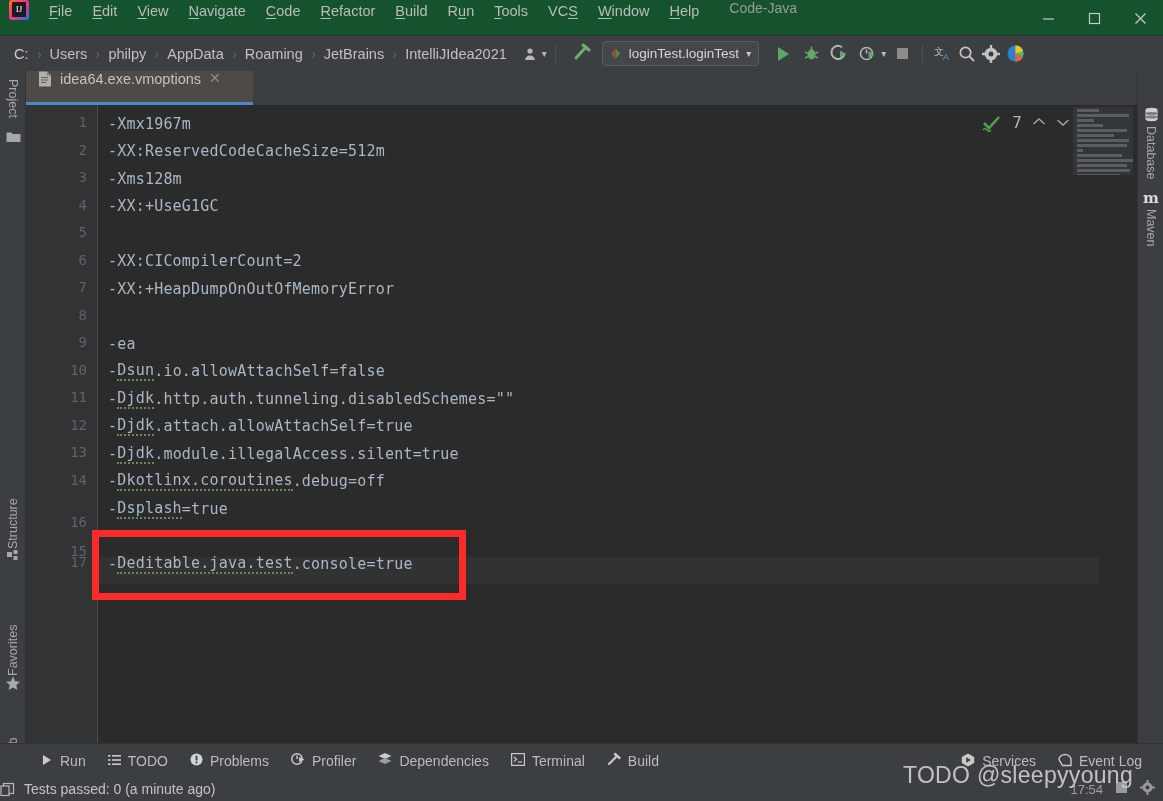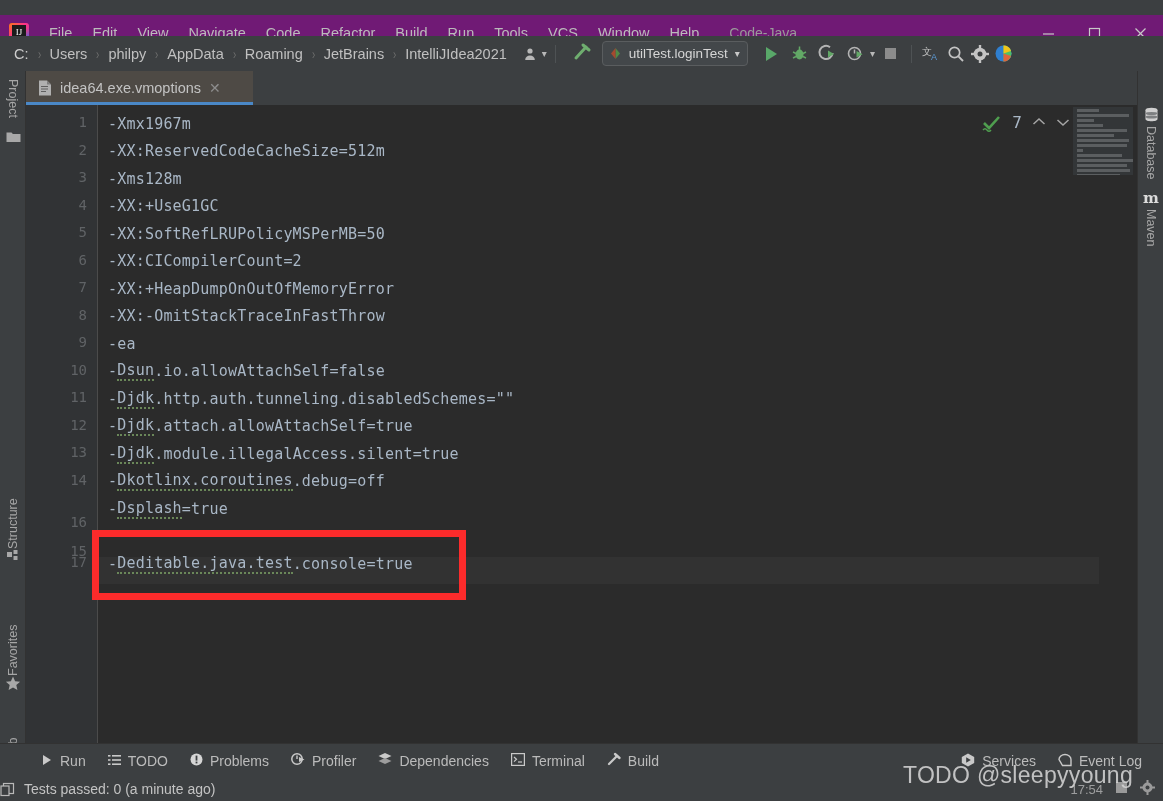--- a/index.html
+++ b/index.html
@@ -20,26 +20,25 @@
     width: 1163px;
     height: 801px;
     background: #3c3f41;
   }
 
   
   .titlebar {
     position: absolute;
     left: 0; top: 0;
     width: 1163px; height: 36px;
-    background: #701a75;
-    display: flex;
-    align-items: center;
+    background: #14532d;
+    display: flex;
+    align-items: flex-start;
     border-bottom: 1px solid #323232;
     box-sizing: border-box;
-    margin-top: 15px;
   }
   .ide-logo {
     width: 20px; height: 20px;
     margin-left: 9px; margin-right: 10px;
     border-radius: 3px;
     position: relative;
     background: linear-gradient(135deg,#f97a12 0%,#ff318c 42%,#e33a8d 60%,#087cfa 100%);
     flex: none;
   }
   .ide-logo::after {
@@ -192,21 +191,20 @@
     position: absolute;
     left: 26px; top: 71px;
     width: 1111px; height: 34px;
     background: #3c3f41;
   }
   .etab {
     position: absolute;
     left: 0; top: 0;
     height: 34px;
     display: flex;
-    align-items: center;
     gap: 8px;
     padding: 0 10px 0 12px;
     background: #4e4a45;
     box-sizing: border-box;
   }
   .etab .tablabel { font-size: 14.5px; color: #c3c3c3; white-space: nowrap; }
   .etab::after {
     content: "";
     position: absolute;
     left: 0; bottom: 0;
@@ -422,21 +420,21 @@
           <path d="M4 16 L14 5" stroke="#6fae6f" stroke-width="3" stroke-linecap="round"></path>
           <path d="M11 3 L17 8" stroke="#6fae6f" stroke-width="3" stroke-linecap="round"></path>
         </svg>
     </div>
 
     <div class="runcfg">
       <svg width="13" height="13" viewBox="0 0 13 13">
           <path d="M6.5 1 L11 6.5 L6.5 12 Z" fill="#4f8a46"></path>
           <path d="M6.5 1 L2 6.5 L6.5 12 Z" fill="#a5492f"></path>
         </svg>
-      <span class="runcfg-label">utilTest.loginTest</span>
+      <span class="runcfg-label">loginTest.loginTest</span>
       <span style="color:#c9c9c9;font-size:10px;">▾</span>
     </div>
 
     <div class="tb-icons">
       <div class="tb-icon">
           <div class="tri-run"></div>
         </div>
       <div class="tb-icon">
         <svg width="17" height="17" viewBox="0 0 17 17">
             <ellipse cx="8.5" cy="9.5" rx="4" ry="5" fill="#62a866"></ellipse>
@@ -598,24 +596,22 @@
         <div class="lnum" style="top: 394px; margin-top: 44px;">15</div>
         <div class="lnum" style="top: 409px;">16</div>
         <div class="lnum" style="top: 449px;">17</div>
       </div>
     <div class="codearea" id="code-root">
       <div class="caretline" style="top:452px;width:1000px;"></div>
     <div class="cline" style="top: 5px;">-Xmx1967m</div>
         <div class="cline" style="top: 32.5px;">-XX:ReservedCodeCacheSize=512m</div>
         <div class="cline" style="top: 60px;">-Xms128m</div>
         <div class="cline" style="top: 87.5px;">-XX:+UseG1GC</div>
-        <div class="cline" style="top: 115px;">-XX:SoftRefLRUPolicyMSPerMB=50</div>
         <div class="cline" style="top: 142.5px;">-XX:CICompilerCount=2</div>
         <div class="cline" style="top: 170px;">-XX:+HeapDumpOnOutOfMemoryError</div>
-        <div class="cline" style="top: 197.5px;">-XX:-OmitStackTraceInFastThrow</div>
         <div class="cline" style="top: 225px;">-ea</div>
         <div class="cline" style="top: 252.5px;"><span>-</span><span class="typo">Dsun</span><span>.io.allowAttachSelf=false</span></div>
         <div class="cline" style="top: 280px;"><span>-</span><span class="typo">Djdk</span><span>.http.auth.tunneling.disabledSchemes=""</span></div>
         <div class="cline" style="top: 307.5px;"><span>-</span><span class="typo">Djdk</span><span>.attach.allowAttachSelf=true</span></div>
         <div class="cline" style="top: 335px;"><span>-</span><span class="typo">Djdk</span><span>.module.illegalAccess.silent=true</span></div>
         <div class="cline" style="top: 362.5px;"><span>-</span><span class="typo">Dkotlinx.coroutines</span><span>.debug=off</span></div>
         <div class="cline" style="top: 390px;"><span>-</span><span class="typo">Dsplash</span><span>=true</span></div>
         <div class="cline" style="top: 417.5px;"></div>
         <div class="cline" style="top: 445px;"><span>-</span><span class="typo">Deditable.java.test</span><span>.console=true</span></div>
       </div>

